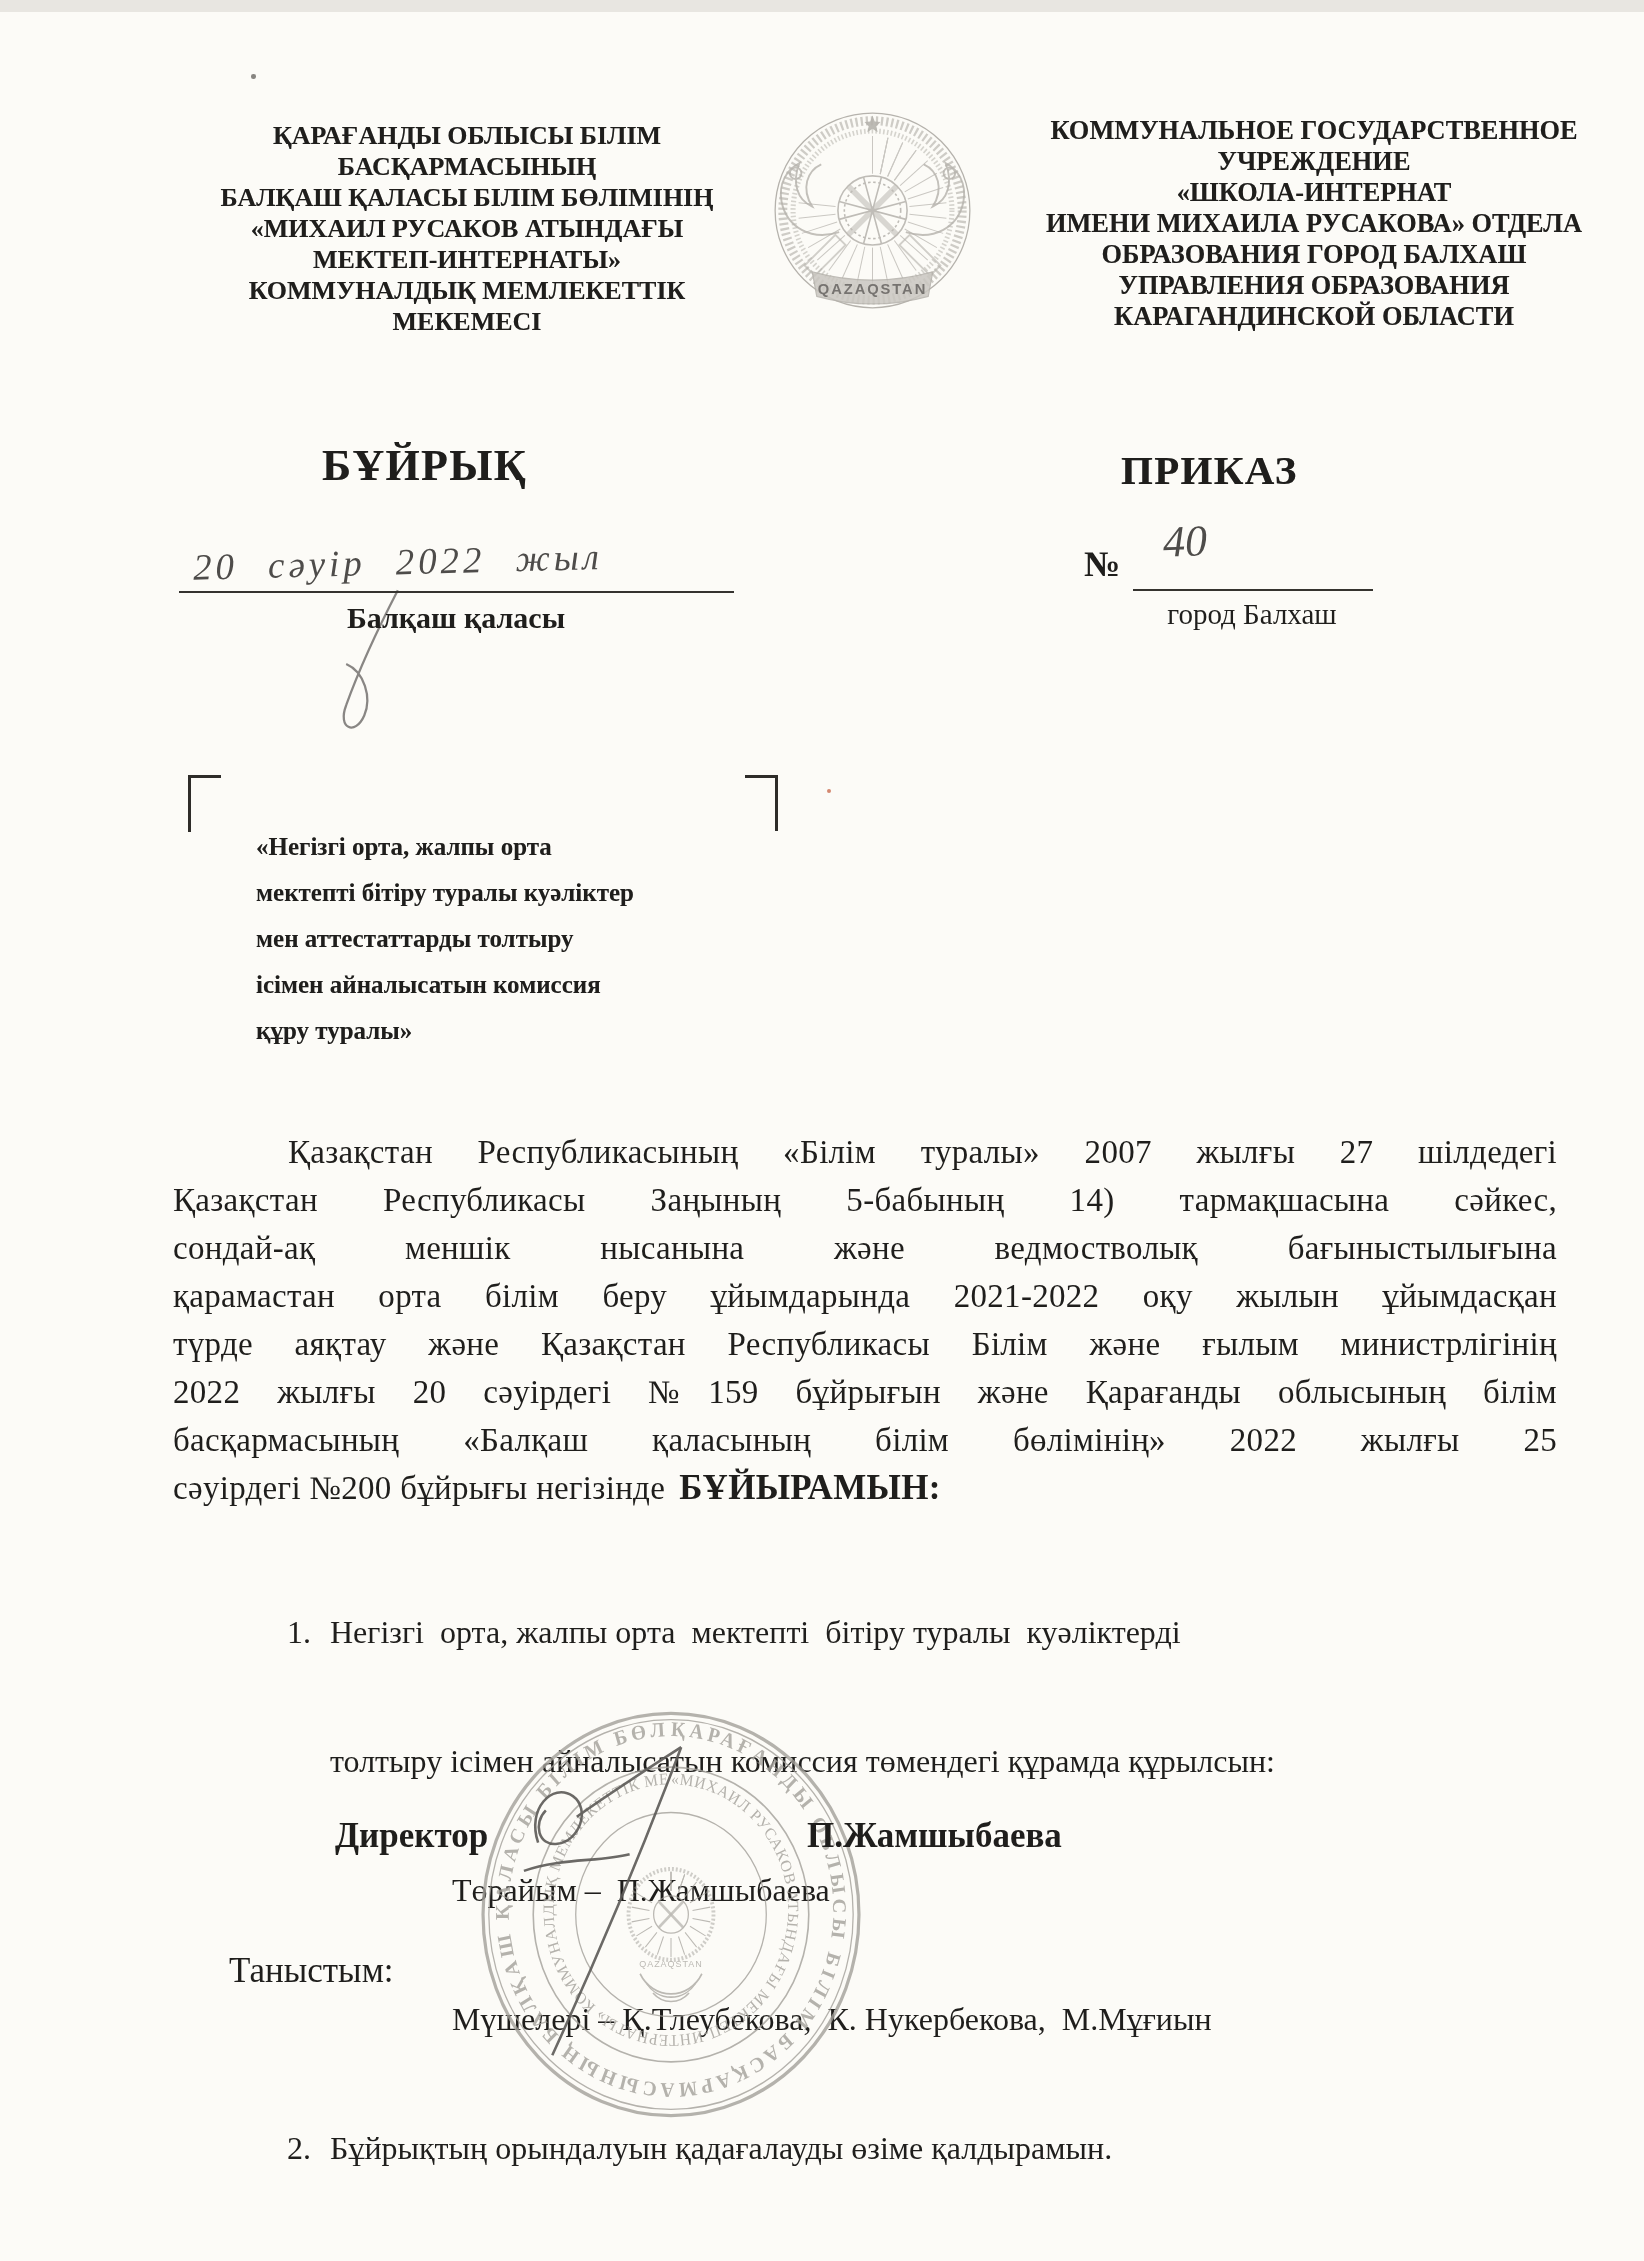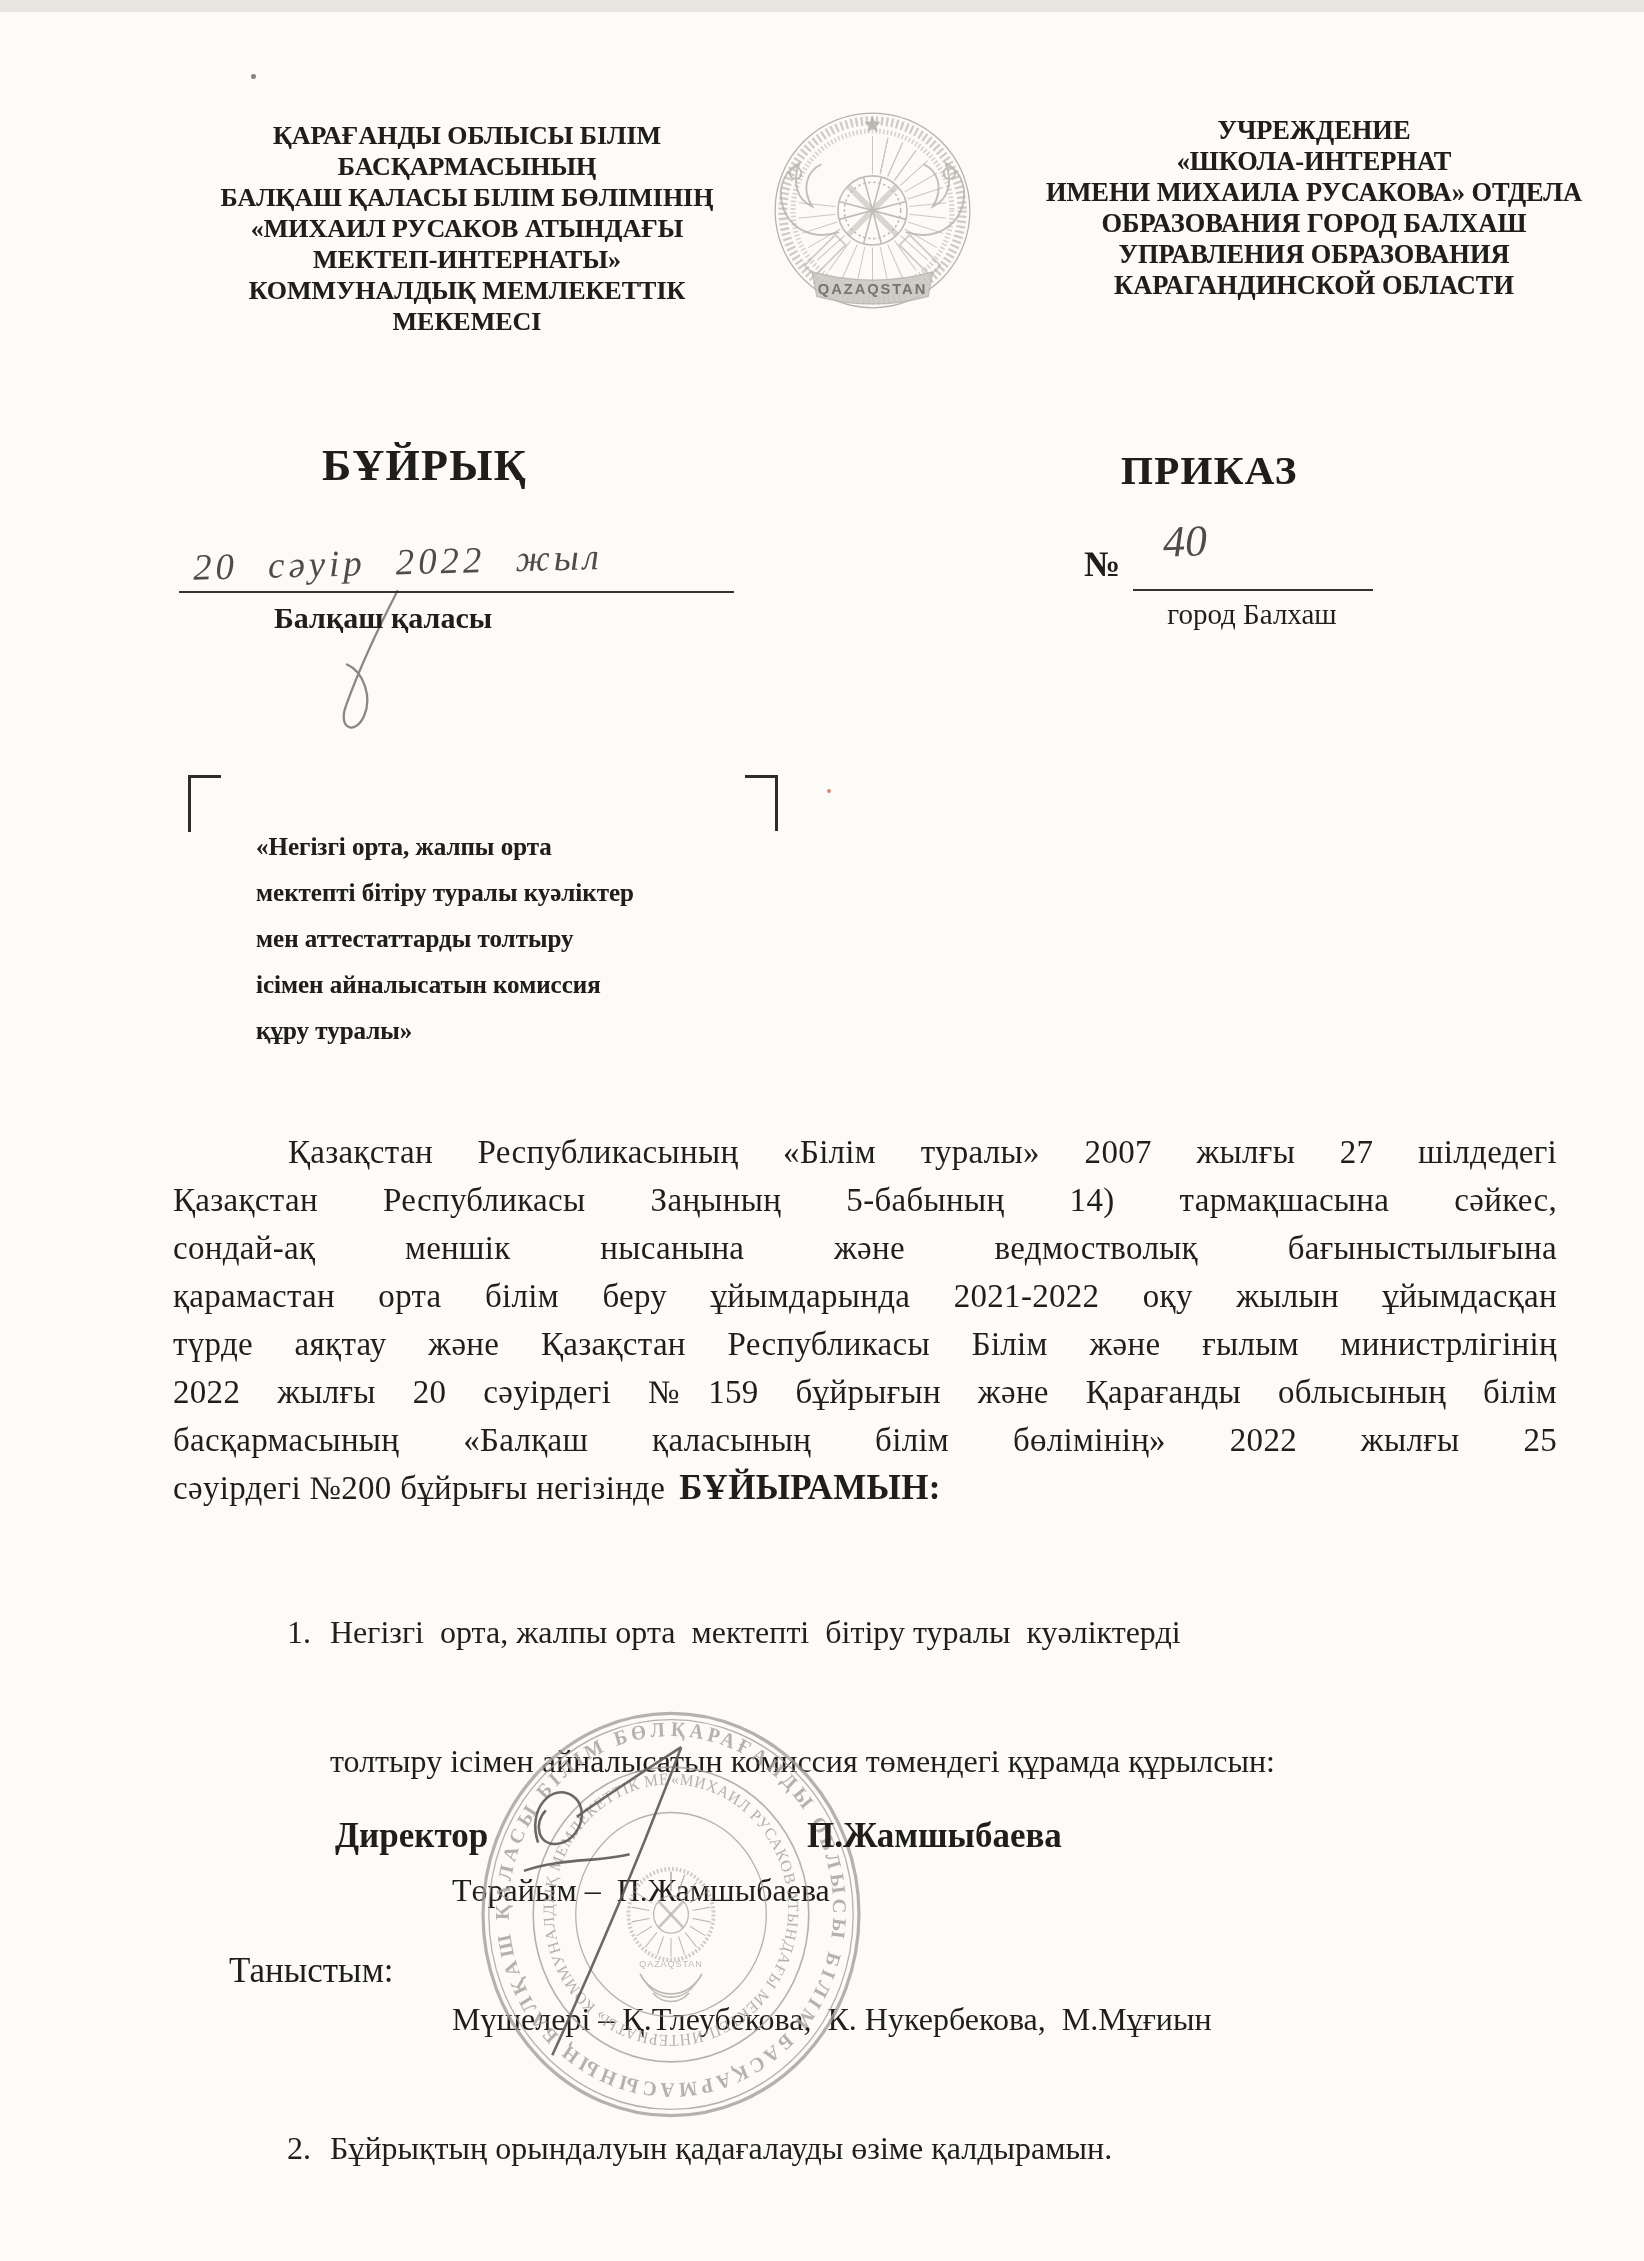--- a/index.html
+++ b/index.html
@@ -20,21 +20,21 @@
   
   .emblem{left:770px;top:90px;width:205px;height:213px;}
   
   .order-title{font-weight:bold;text-align:left;letter-spacing:1.3px;text-shadow:0 0 0.6px rgba(25,25,25,.4);}
   .title-kk{left:322px;top:428px;width:296px;font-size:44px;}
   .title-ru{left:1121px;top:434px;width:296px;font-size:41px;}
   
   .hand{font-style:italic;color:#4e4c4a;font-family:"Liberation Serif","DejaVu Serif",serif;}
   .date-hand{left:193px;top:527px;width:515px;font-size:37px;transform:rotate(-1.5deg);letter-spacing:3.9px;word-spacing:17px;}
   .date-rule{left:179px;top:579px;width:555px;border-top:2.6px solid #35332f;height:0;}
-  .place-kk{left:274px;top:589px;width:364px;font-weight:bold;font-size:30px;}
+  .place-kk{left:274px;top:589px;width:364px;text-align:center;font-weight:bold;font-size:30px;}
   .num-sign{left:1084px;top:531px;font-size:36px;font-weight:bold;}
   .num-hand{left:1163px;top:504px;font-size:44px;transform:rotate(-2deg);}
   .num-rule{left:1133px;top:577px;width:240px;border-top:2.6px solid #35332f;height:0;}
   .place-ru{left:1107px;top:586px;width:290px;text-align:center;font-size:29px;}
   
   .bracket-left{left:188px;top:763px;width:30px;height:54px;border-top:3.2px solid #2e2c29;border-left:3.2px solid #2e2c29;}
   .bracket-right{left:745px;top:763px;width:30px;height:53px;border-top:3.2px solid #2e2c29;border-right:3.2px solid #2e2c29;}
   
   .subject{left:256px;top:812px;width:696px;font-weight:bold;font-size:25px;line-height:46px;text-shadow:0 0 0.6px rgba(25,25,25,.3);}
   
@@ -121,20 +121,21 @@
         <path d="M -106 86 L -58 38 L -42 54 L -90 102 Z"></path>
         <path d="M 106 86 L 58 38 L 42 54 L 90 102 Z"></path>
       </g>
 
       <path d="M -94 96 Q 0 122 94 96 L 87 134 Q 0 158 -87 134 Z" fill="#cac7c1" opacity=".85" stroke-width="2"></path>
       <text y="130" text-anchor="middle" font-size="23" font-weight="bold" letter-spacing="3" fill="#767370" stroke="none" font-family="Liberation Sans, sans-serif">QAZAQSTAN</text>
     </g>
   </svg>
 
   <div class="abs org org-right">
+    <div>КОММУНАЛЬНОЕ ГОСУДАРСТВЕННОЕ</div>
     <div>УЧРЕЖДЕНИЕ</div>
     <div>«ШКОЛА-ИНТЕРНАТ</div>
     <div>ИМЕНИ МИХАИЛА РУСАКОВА» ОТДЕЛА</div>
     <div>ОБРАЗОВАНИЯ ГОРОД БАЛХАШ</div>
     <div>УПРАВЛЕНИЯ ОБРАЗОВАНИЯ</div>
     <div>КАРАГАНДИНСКОЙ ОБЛАСТИ</div>
   </div>
 
   <div class="abs order-title title-kk">БҰЙРЫҚ</div>
   <div class="abs order-title title-ru">ПРИКАЗ</div>

